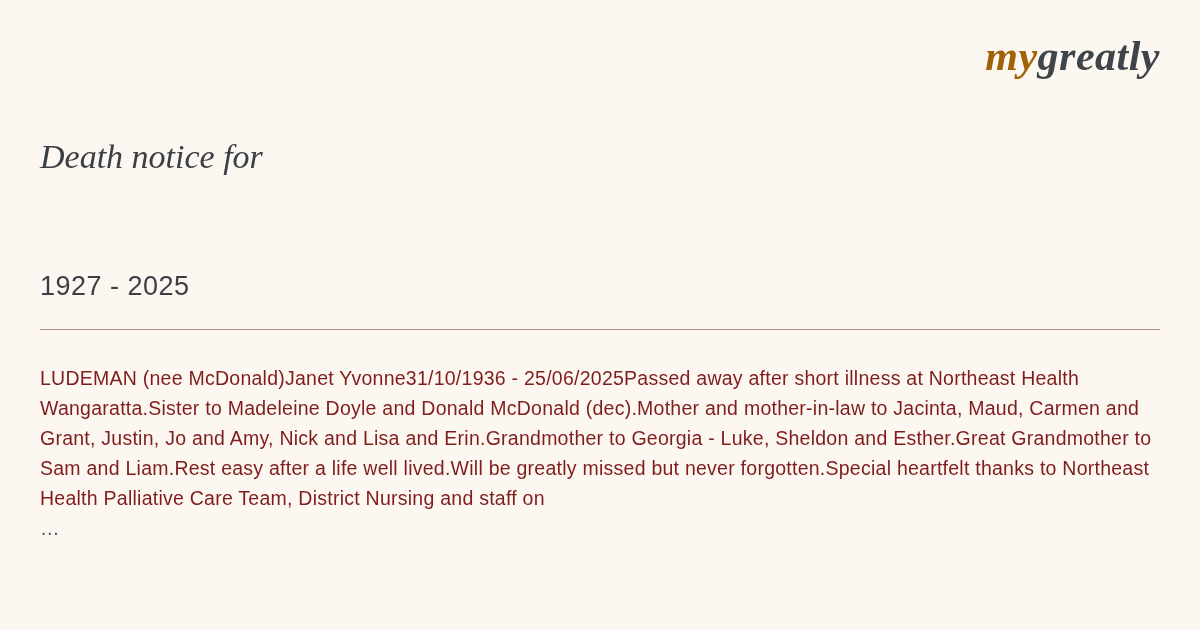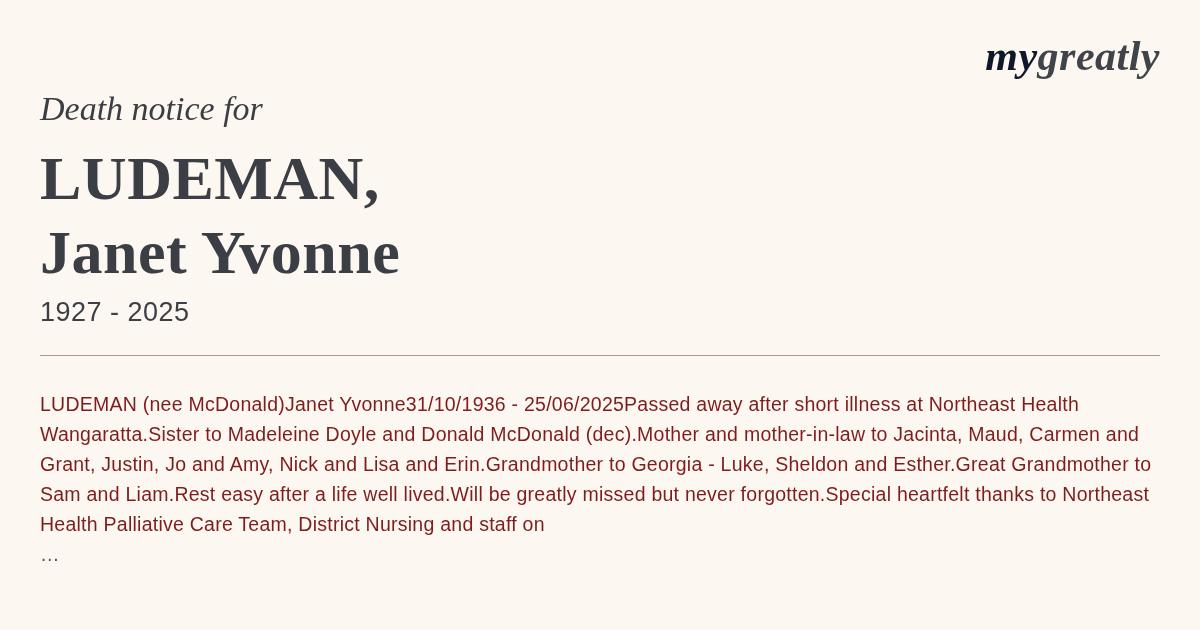--- a/index.html
+++ b/index.html
@@ -16,24 +16,25 @@
     position: absolute;
     top: 32px;
     right: 40px;
     font-family: "Liberation Serif", "DejaVu Serif", serif;
     font-style: italic;
     font-weight: bold;
     font-size: 42px;
     letter-spacing: 0.5px;
     white-space: nowrap;
   }
-  .logo .logo-my { color: #0f172a; }
+  .logo .logo-my { color: #a16207; }
   .logo .logo-tributes { color: #3F434A; }
   .content {
     padding: 88px 20px 0 40px;
+    margin-top: 48px;
   }
   .kicker {
     font-family: "Liberation Serif", "DejaVu Serif", serif;
     font-style: italic;
     font-weight: 500;
     font-size: 34px;
     line-height: 41px;
     color: #3B3E44;
   }
   .deceased-name {
@@ -80,22 +81,21 @@
 
   <div class="logo">
     <span class="logo-my">my</span><span class="logo-tributes">greatly</span>
   </div>
 
   <div class="content">
 
     <div class="kicker">Death notice for</div>
 
     <h1 class="deceased-name">
-      <span>LUDEMAN,</span><br>
-      <span>Janet Yvonne</span>
+      <br>
     </h1>
 
     <div class="years">1927 - 2025</div>
 
     <hr class="divider">
 
     <p class="body-text">LUDEMAN (nee McDonald)Janet Yvonne31/10/1936 - 25/06/2025Passed away after short illness at Northeast Health Wangaratta.Sister to Madeleine Doyle and Donald McDonald (dec).Mother and mother-in-law to Jacinta, Maud, Carmen and Grant, Justin, Jo and Amy, Nick and Lisa and Erin.Grandmother to Georgia - Luke, Sheldon and Esther.Great Grandmother to Sam and Liam.Rest easy after a life well lived.Will be greatly missed but never forgotten.Special heartfelt thanks to Northeast Health Palliative Care Team, District Nursing and staff on</p>
 
     <div class="truncation">…</div>
 

